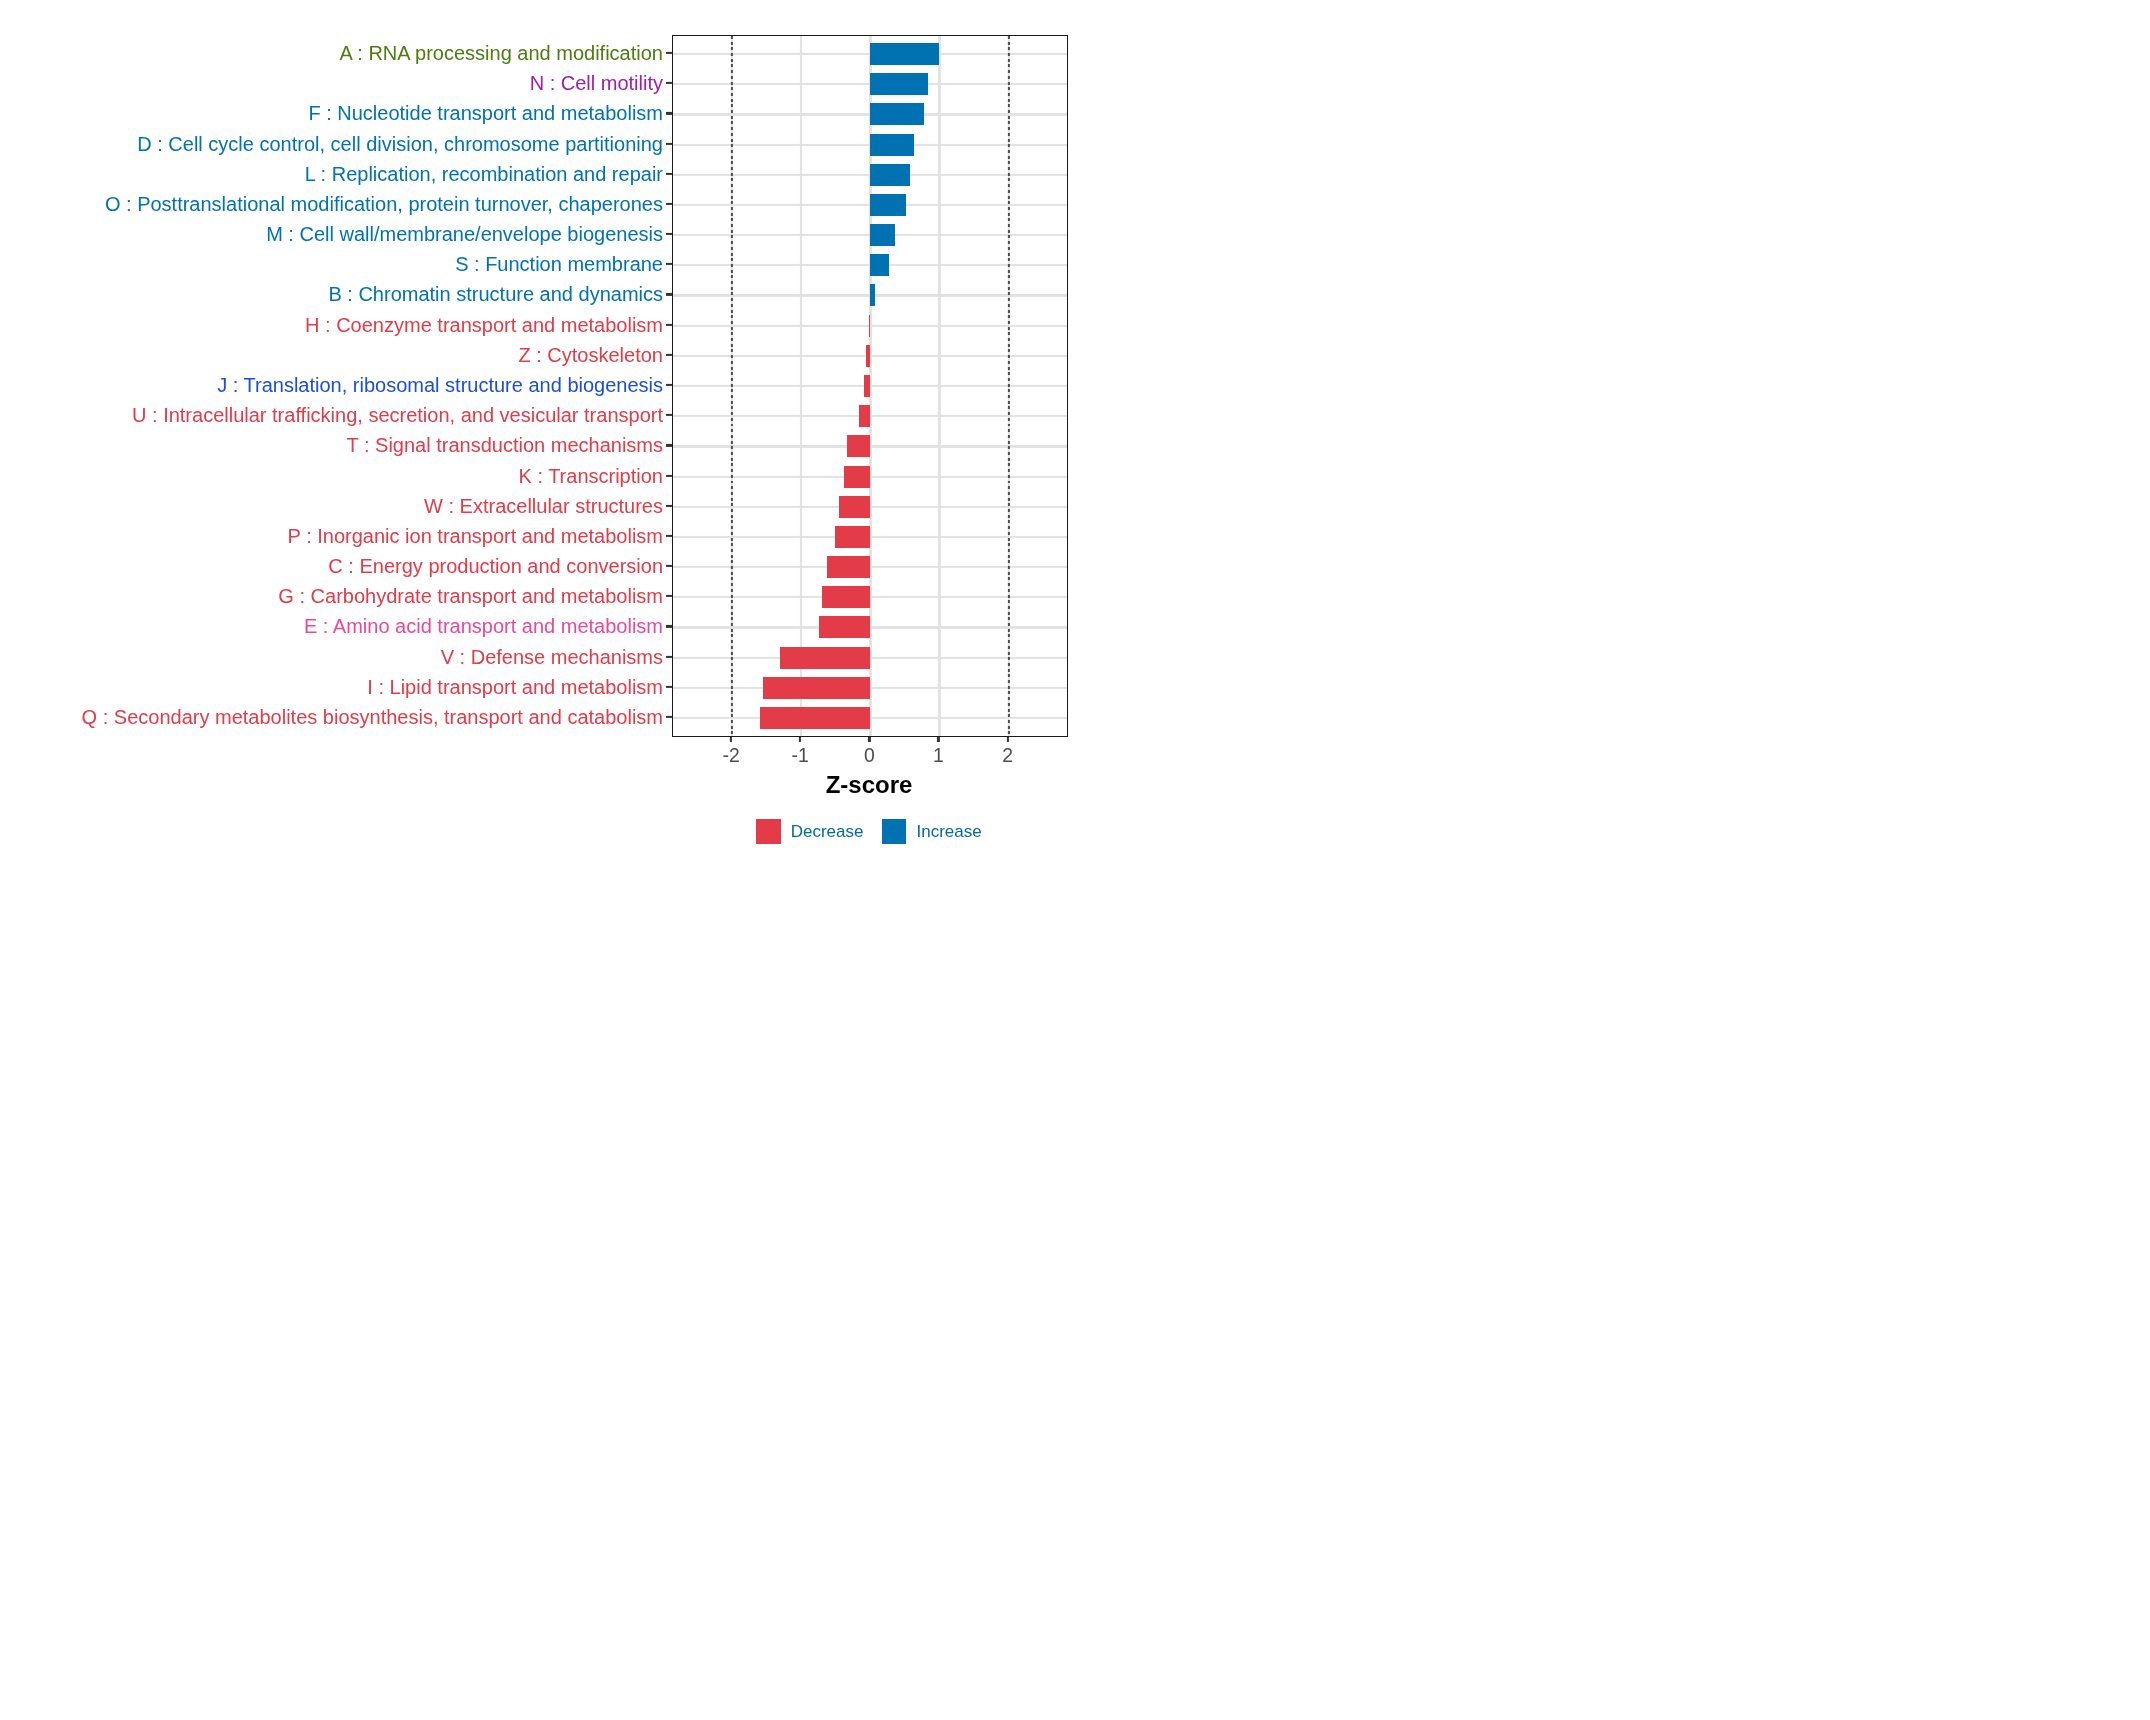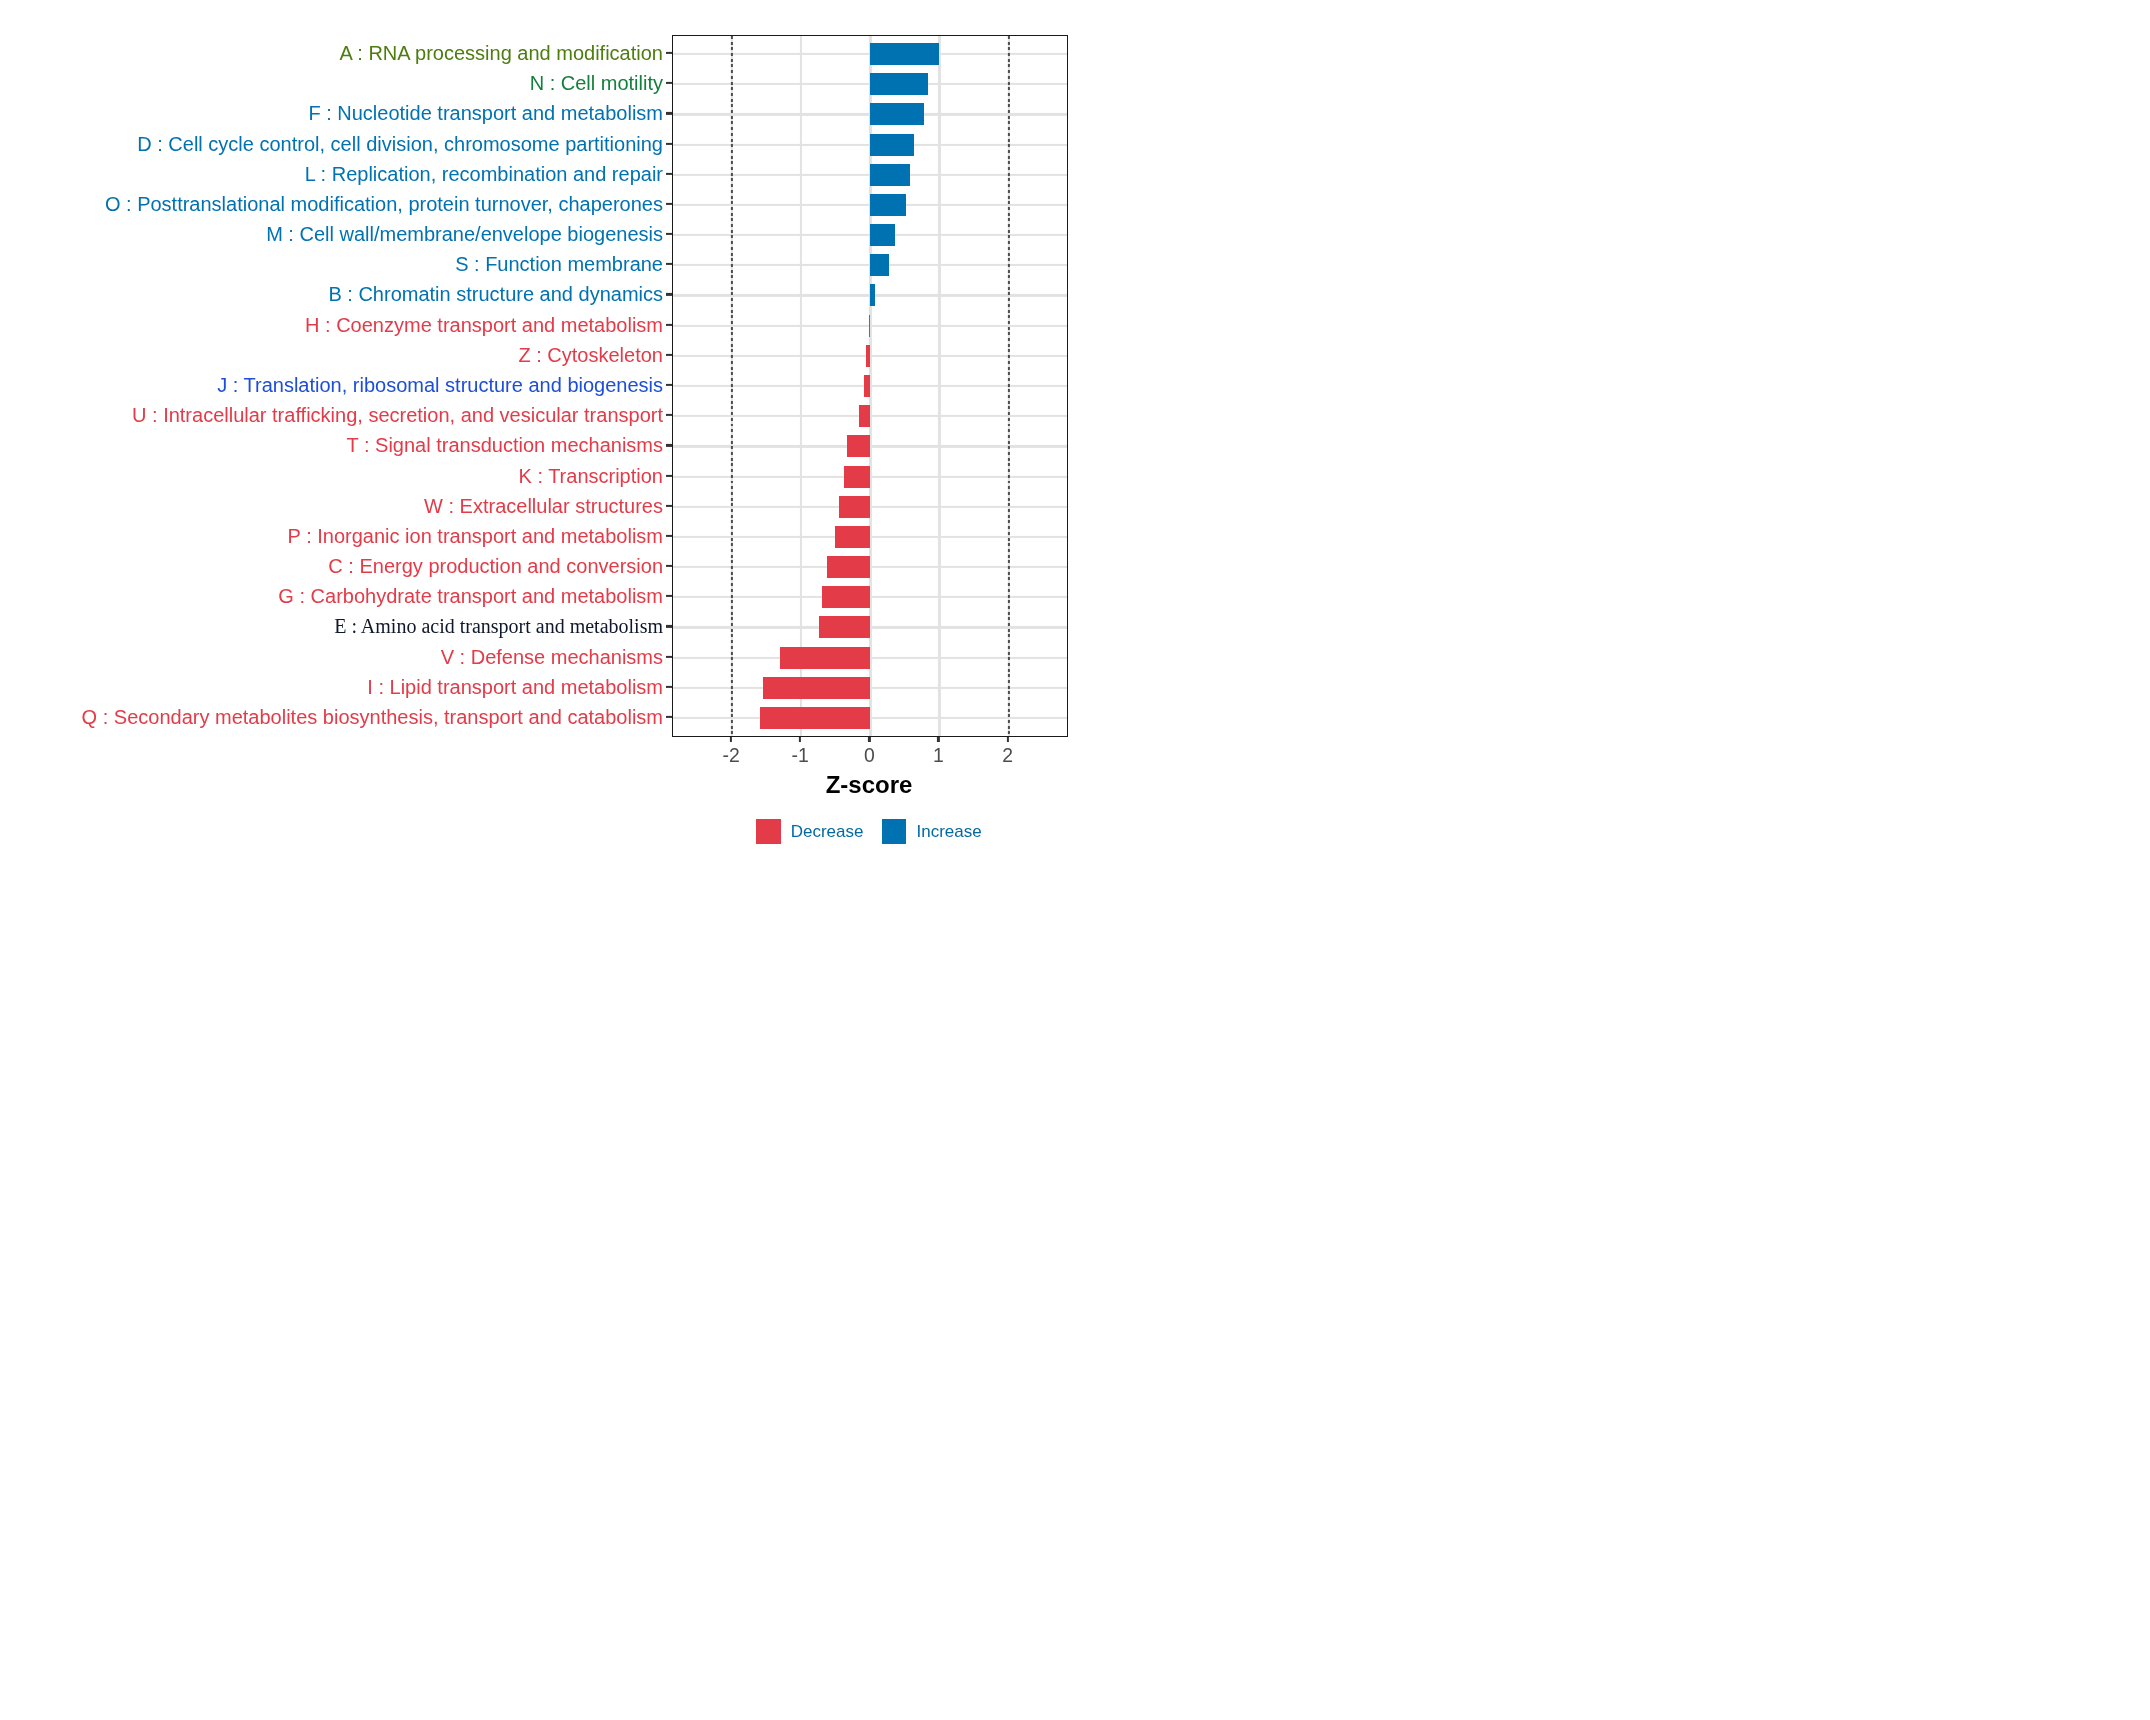--- a/index.html
+++ b/index.html
@@ -27,39 +27,39 @@
   .legend-item{display:flex;align-items:center;gap:10px;}
   .swatch{display:inline-block;width:24.4px;height:24.4px;}
   .legend-label{font-size:17px;color:#0369a1;line-height:1;}
 </style>
 </head>
 <body>
 
 <div class="fig">
   <div class="y-labels" id="yLabels">
       <div class="cat-label" style="top: 2.58621%; color: #4d7c0f;">A : RNA processing and modification</div>
-      <div class="cat-label" style="top: 6.89655%; color: #15803d;">N : Cell motility</div>
+      <div class="cat-label" style="top: 6.89655%; color: #a21caf;">N : Cell motility</div>
       <div class="cat-label" style="top: 11.2069%; color: rgb(0, 114, 178);">F : Nucleotide transport and metabolism</div>
       <div class="cat-label" style="top: 15.5172%; color: rgb(0, 114, 178);">D : Cell cycle control, cell division, chromosome partitioning</div>
       <div class="cat-label" style="top: 19.8276%; color: rgb(0, 114, 178);">L : Replication, recombination and repair</div>
       <div class="cat-label" style="top: 24.1379%; color: rgb(0, 114, 178);">O : Posttranslational modification, protein turnover, chaperones</div>
       <div class="cat-label" style="top: 28.4483%; color: rgb(0, 114, 178);">M : Cell wall/membrane/envelope biogenesis</div>
       <div class="cat-label" style="top: 32.7586%; color: rgb(0, 114, 178);">S : Function membrane</div>
       <div class="cat-label" style="top: 37.069%; color: rgb(0, 114, 178);">B : Chromatin structure and dynamics</div>
       <div class="cat-label" style="top: 41.3793%; color: rgb(227, 59, 72);">H : Coenzyme transport and metabolism</div>
       <div class="cat-label" style="top: 45.6897%; color: rgb(227, 59, 72);">Z : Cytoskeleton</div>
       <div class="cat-label" style="top: 50%; color: #1d4ed8;">J : Translation, ribosomal structure and biogenesis</div>
       <div class="cat-label" style="top: 54.3103%; color: rgb(227, 59, 72);">U : Intracellular trafficking, secretion, and vesicular transport</div>
       <div class="cat-label" style="top: 58.6207%; color: rgb(227, 59, 72);">T : Signal transduction mechanisms</div>
       <div class="cat-label" style="top: 62.931%; color: rgb(227, 59, 72);">K : Transcription</div>
       <div class="cat-label" style="top: 67.2414%; color: rgb(227, 59, 72);">W : Extracellular structures</div>
       <div class="cat-label" style="top: 71.5517%; color: rgb(227, 59, 72);">P : Inorganic ion transport and metabolism</div>
       <div class="cat-label" style="top: 75.8621%; color: rgb(227, 59, 72);">C : Energy production and conversion</div>
       <div class="cat-label" style="top: 80.1724%; color: rgb(227, 59, 72);">G : Carbohydrate transport and metabolism</div>
-      <div class="cat-label" style="top: 84.4828%; color: #0f172a; font-family: Liberation Serif, serif;">E : Amino acid transport and metabolism</div>
+      <div class="cat-label" style="top: 84.4828%; color: #ec4899;">E : Amino acid transport and metabolism</div>
       <div class="cat-label" style="top: 88.7931%; color: rgb(227, 59, 72);">V : Defense mechanisms</div>
       <div class="cat-label" style="top: 93.1034%; color: rgb(227, 59, 72);">I : Lipid transport and metabolism</div>
       <div class="cat-label" style="top: 97.4138%; color: rgb(227, 59, 72);">Q : Secondary metabolites biosynthesis, transport and catabolism</div>
     </div>
   <div class="y-ticks" id="yTicks">
       <div class="y-tick" style="top: 2.58621%; background: rgb(51, 51, 51);"></div>
       <div class="y-tick" style="top: 6.89655%; background: rgb(51, 51, 51);"></div>
       <div class="y-tick" style="top: 11.2069%; background: rgb(51, 51, 51);"></div>
       <div class="y-tick" style="top: 15.5172%; background: rgb(51, 51, 51);"></div>
       <div class="y-tick" style="top: 19.8276%; background: rgb(51, 51, 51);"></div>

